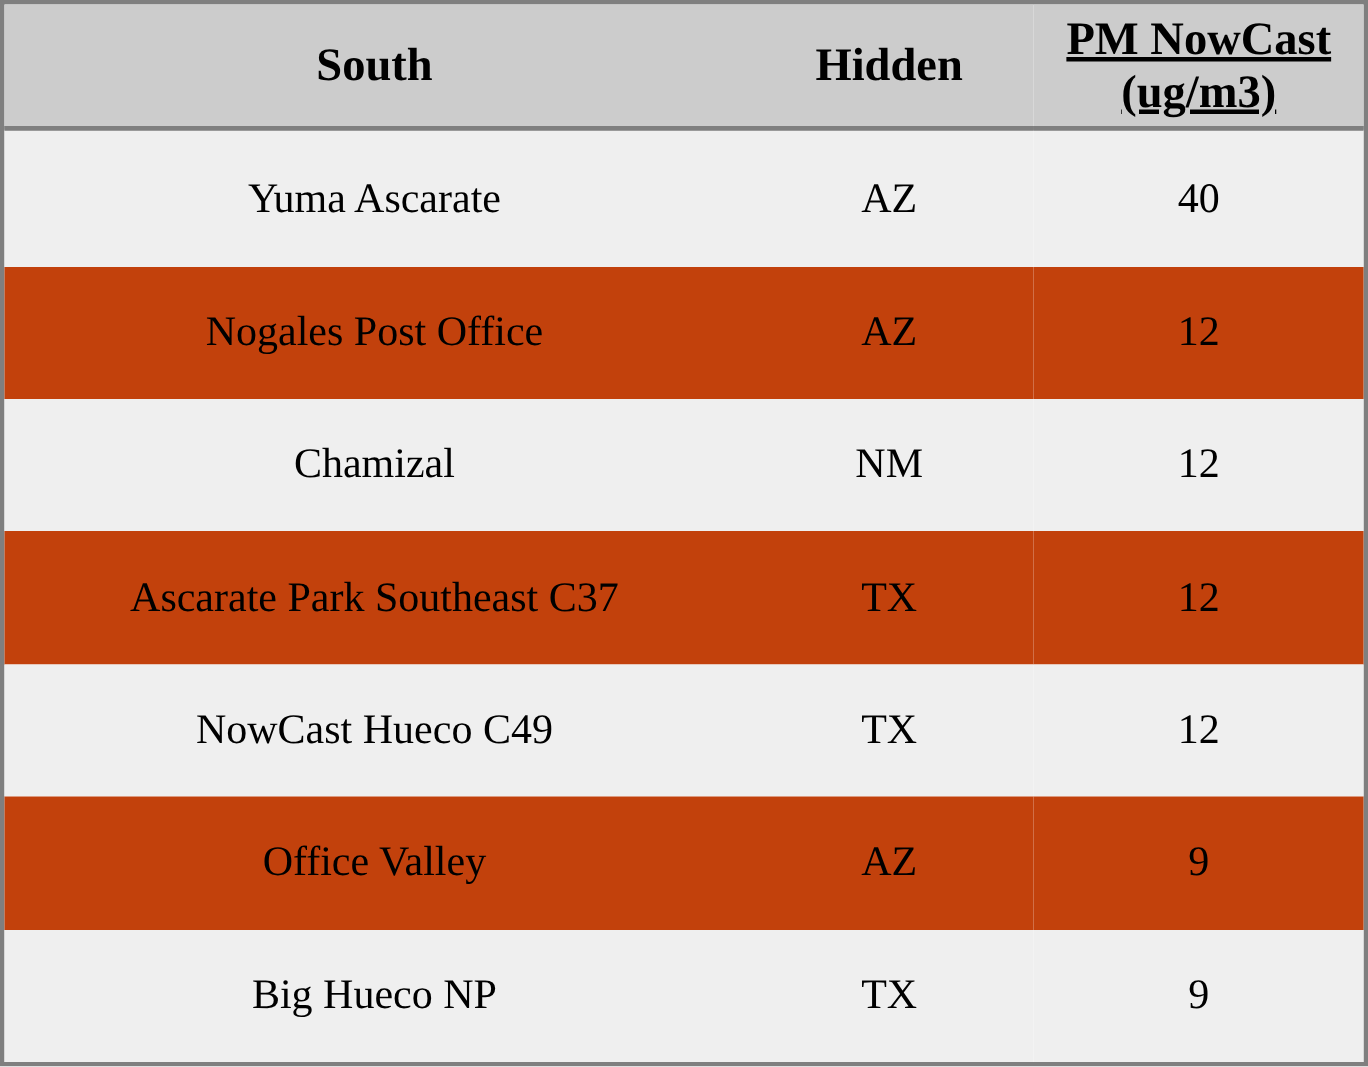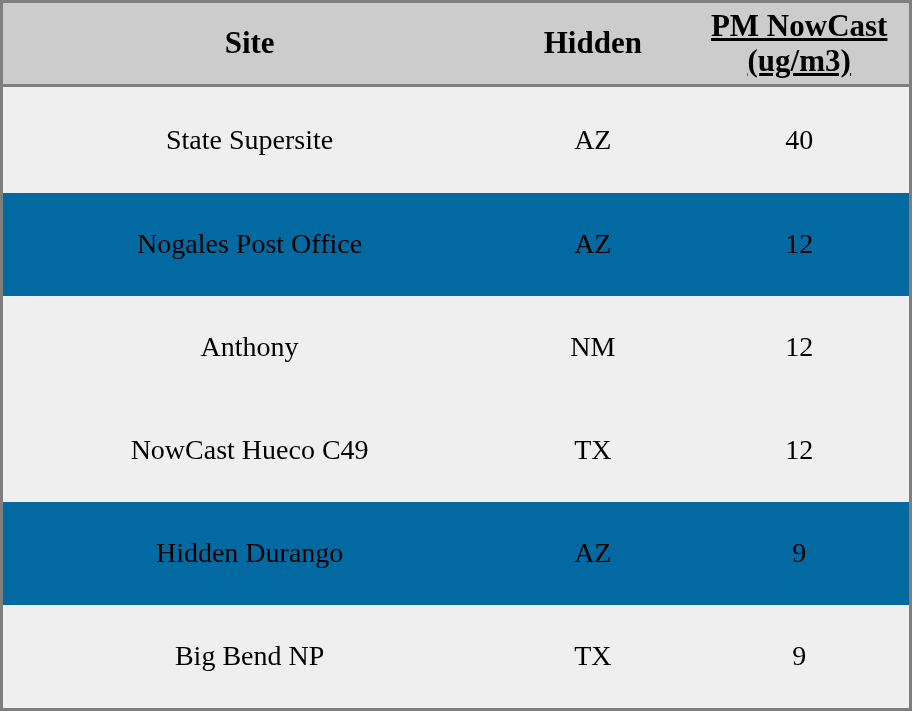--- a/index.html
+++ b/index.html
@@ -48,60 +48,65 @@
     font-family: "Liberation Serif", serif;
     font-size: 28px;
     color: #000000;
     text-align: center;
     vertical-align: middle;
     padding: 4px 4px;
     border: none;
     white-space: nowrap;
   }
   tbody tr.row-odd { background: #efefef; }
-  tbody tr.row-even { background: #0369a1; }
+  tbody tr.row-even { background: #c2410c; }
 </style>
 </head>
 <body>
 
 <div class="table-wrap">
   <table class="aq-table">
     <thead>
       <tr class="header-row">
-        <th class="col-site">Site</th>
+        <th class="col-site">South</th>
         <th class="col-state">Hidden</th>
         <th class="col-value">PM NowCast (ug/m3)</th>
       </tr>
     </thead>
     <tbody>
       <tr class="row-odd">
-        <td>State Supersite</td>
+        <td>Yuma Ascarate</td>
         <td>AZ</td>
         <td>40</td>
       </tr>
       <tr class="row-even">
         <td>Nogales Post Office</td>
         <td>AZ</td>
         <td>12</td>
       </tr>
       <tr class="row-odd">
-        <td>Anthony</td>
+        <td>Chamizal</td>
         <td>NM</td>
+        <td>12</td>
+      </tr>
+      <tr class="row-even">
+        <td>Ascarate Park Southeast C37</td>
+        <td>TX</td>
         <td>12</td>
       </tr>
       <tr class="row-odd">
         <td>NowCast Hueco C49</td>
         <td>TX</td>
         <td>12</td>
       </tr>
       <tr class="row-even">
-        <td>Hidden Durango</td>
+        <td>Office Valley</td>
         <td>AZ</td>
         <td>9</td>
       </tr>
       <tr class="row-odd">
-        <td>Big Bend NP</td>
+        <td>Big Hueco NP</td>
         <td>TX</td>
         <td>9</td>
       </tr>
     </tbody>
   </table>
 </div>
 
 </body></html>

